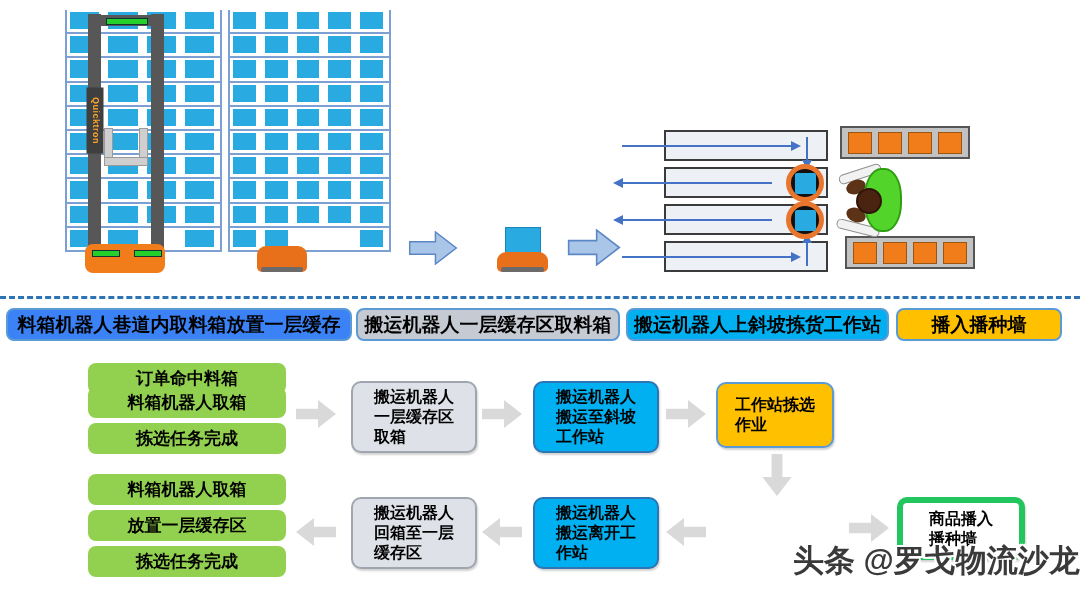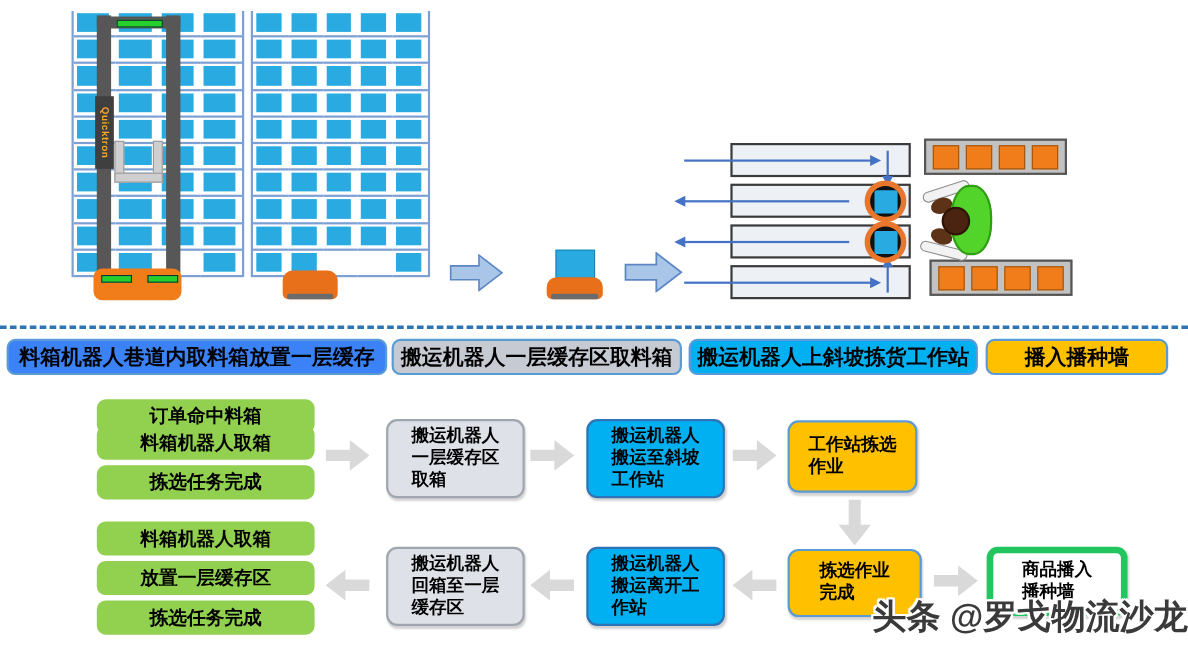--- a/index.html
+++ b/index.html
@@ -497,22 +497,20 @@
   <div class="fbox bluebox" style="left:533px;top:497px;width:126px;height:72px;">搬运机器人
 搬运离开工
 作站</div>
 
   <div class="garrow" style="left:666px;top:518px;width:40px;height:28px;transform:scaleX(-1);">
     <svg viewBox="0 0 100 70">
         <polygon points="0,22 55,22 55,0 100,35 55,70 55,48 0,48" fill="#D9D9D9"></polygon>
       </svg>
   </div>
 
-  <div class="fbox orangebox" style="left:716px;top:499px;width:122px;height:62px;">拣选作业
-完成</div>
 
   <div class="garrow" style="left:848px;top:514px;width:42px;height:28px;">
     <svg viewBox="0 0 100 70">
         <polygon points="0,22 55,22 55,0 100,35 55,70 55,48 0,48" fill="#D9D9D9"></polygon>
       </svg>
   </div>
 
   <div class="fbox whitebox" style="left:897px;top:497px;width:128px;height:63px;">商品播入
 播种墙</div>
 

